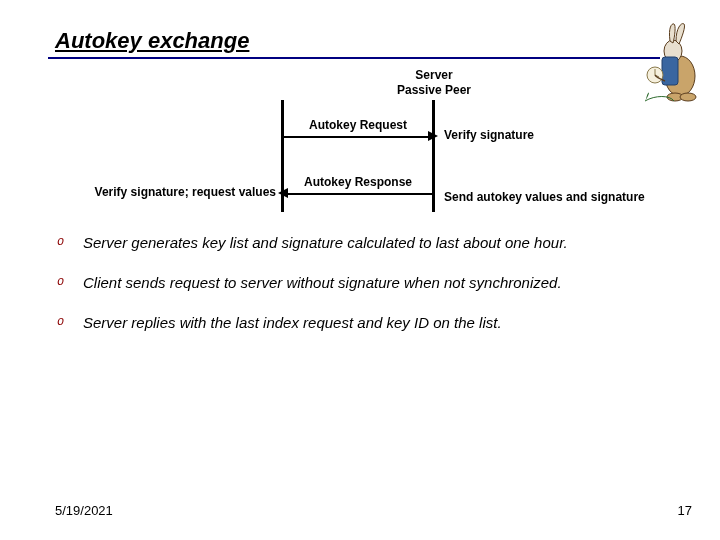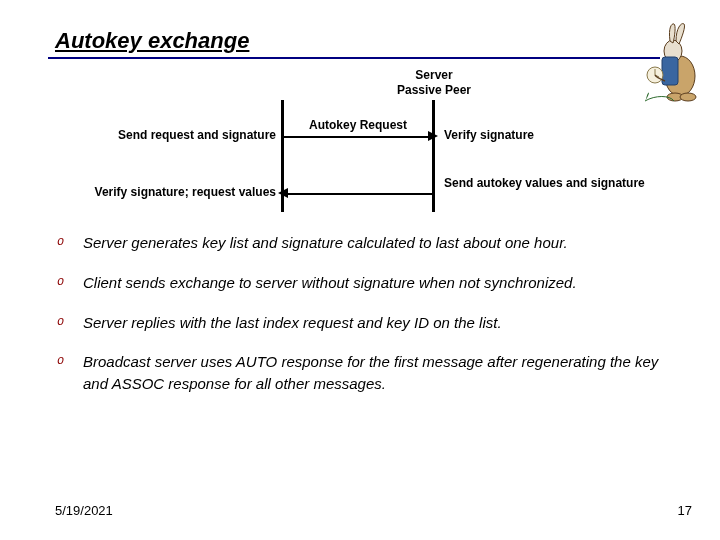--- a/index.html
+++ b/index.html
@@ -106,21 +106,21 @@
   }
   .side-label {
     position: absolute;
     font-size: 12px;
     font-weight: bold;
     white-space: nowrap;
   }
   .side-label.l1 { left: 96px;  top: 128px; text-align: right; width: 180px; }
   .side-label.l2 { left: 62px;  top: 185px; text-align: right; width: 214px; }
   .side-label.r1 { left: 444px; top: 128px; }
-  .side-label.r2 { left: 444px; top: 176px; }
+  .side-label.r2 { left: 444px; top: 190px; }
   ul.bullets {
     position: absolute;
     left: 55px;
     top: 232px;
     width: 604px;
     margin: 0;
     padding: 0;
     list-style: none;
     font-style: italic;
   }
@@ -182,31 +182,30 @@
     <span>Passive Peer</span>
   </div>
 
   <div class="vline client"></div>
   <div class="vline server"></div>
 
   <div class="msg-label req">Autokey Request</div>
   <div class="arrow-line req"></div>
   <div class="arrow-head right"></div>
 
+  <div class="msg-label resp">Autokey Response</div>
   <div class="arrow-line resp"></div>
   <div class="arrow-head left"></div>
 
-  <div class="side-label l1">Send request and signature</div>
   <div class="side-label l2">Verify signature; request values</div>
   <div class="side-label r1">Verify signature</div>
   <div class="side-label r2">Send autokey values and signature</div>
 
   <ul class="bullets">
     <li>Server generates key list and signature calculated to last about one hour.</li>
-    <li>Client sends exchange to server without signature when not synchronized.</li>
+    <li>Client sends request to server without signature when not synchronized.</li>
     <li>Server replies with the last index request and key ID on the list.</li>
-    <li>Broadcast server uses AUTO response for the first message after regenerating the key and ASSOC response for all other messages.</li>
   </ul>
 
   <div class="date">5/19/2021</div>
   <div class="pagenum">17</div>
 
 </div>
 
 </body></html>

